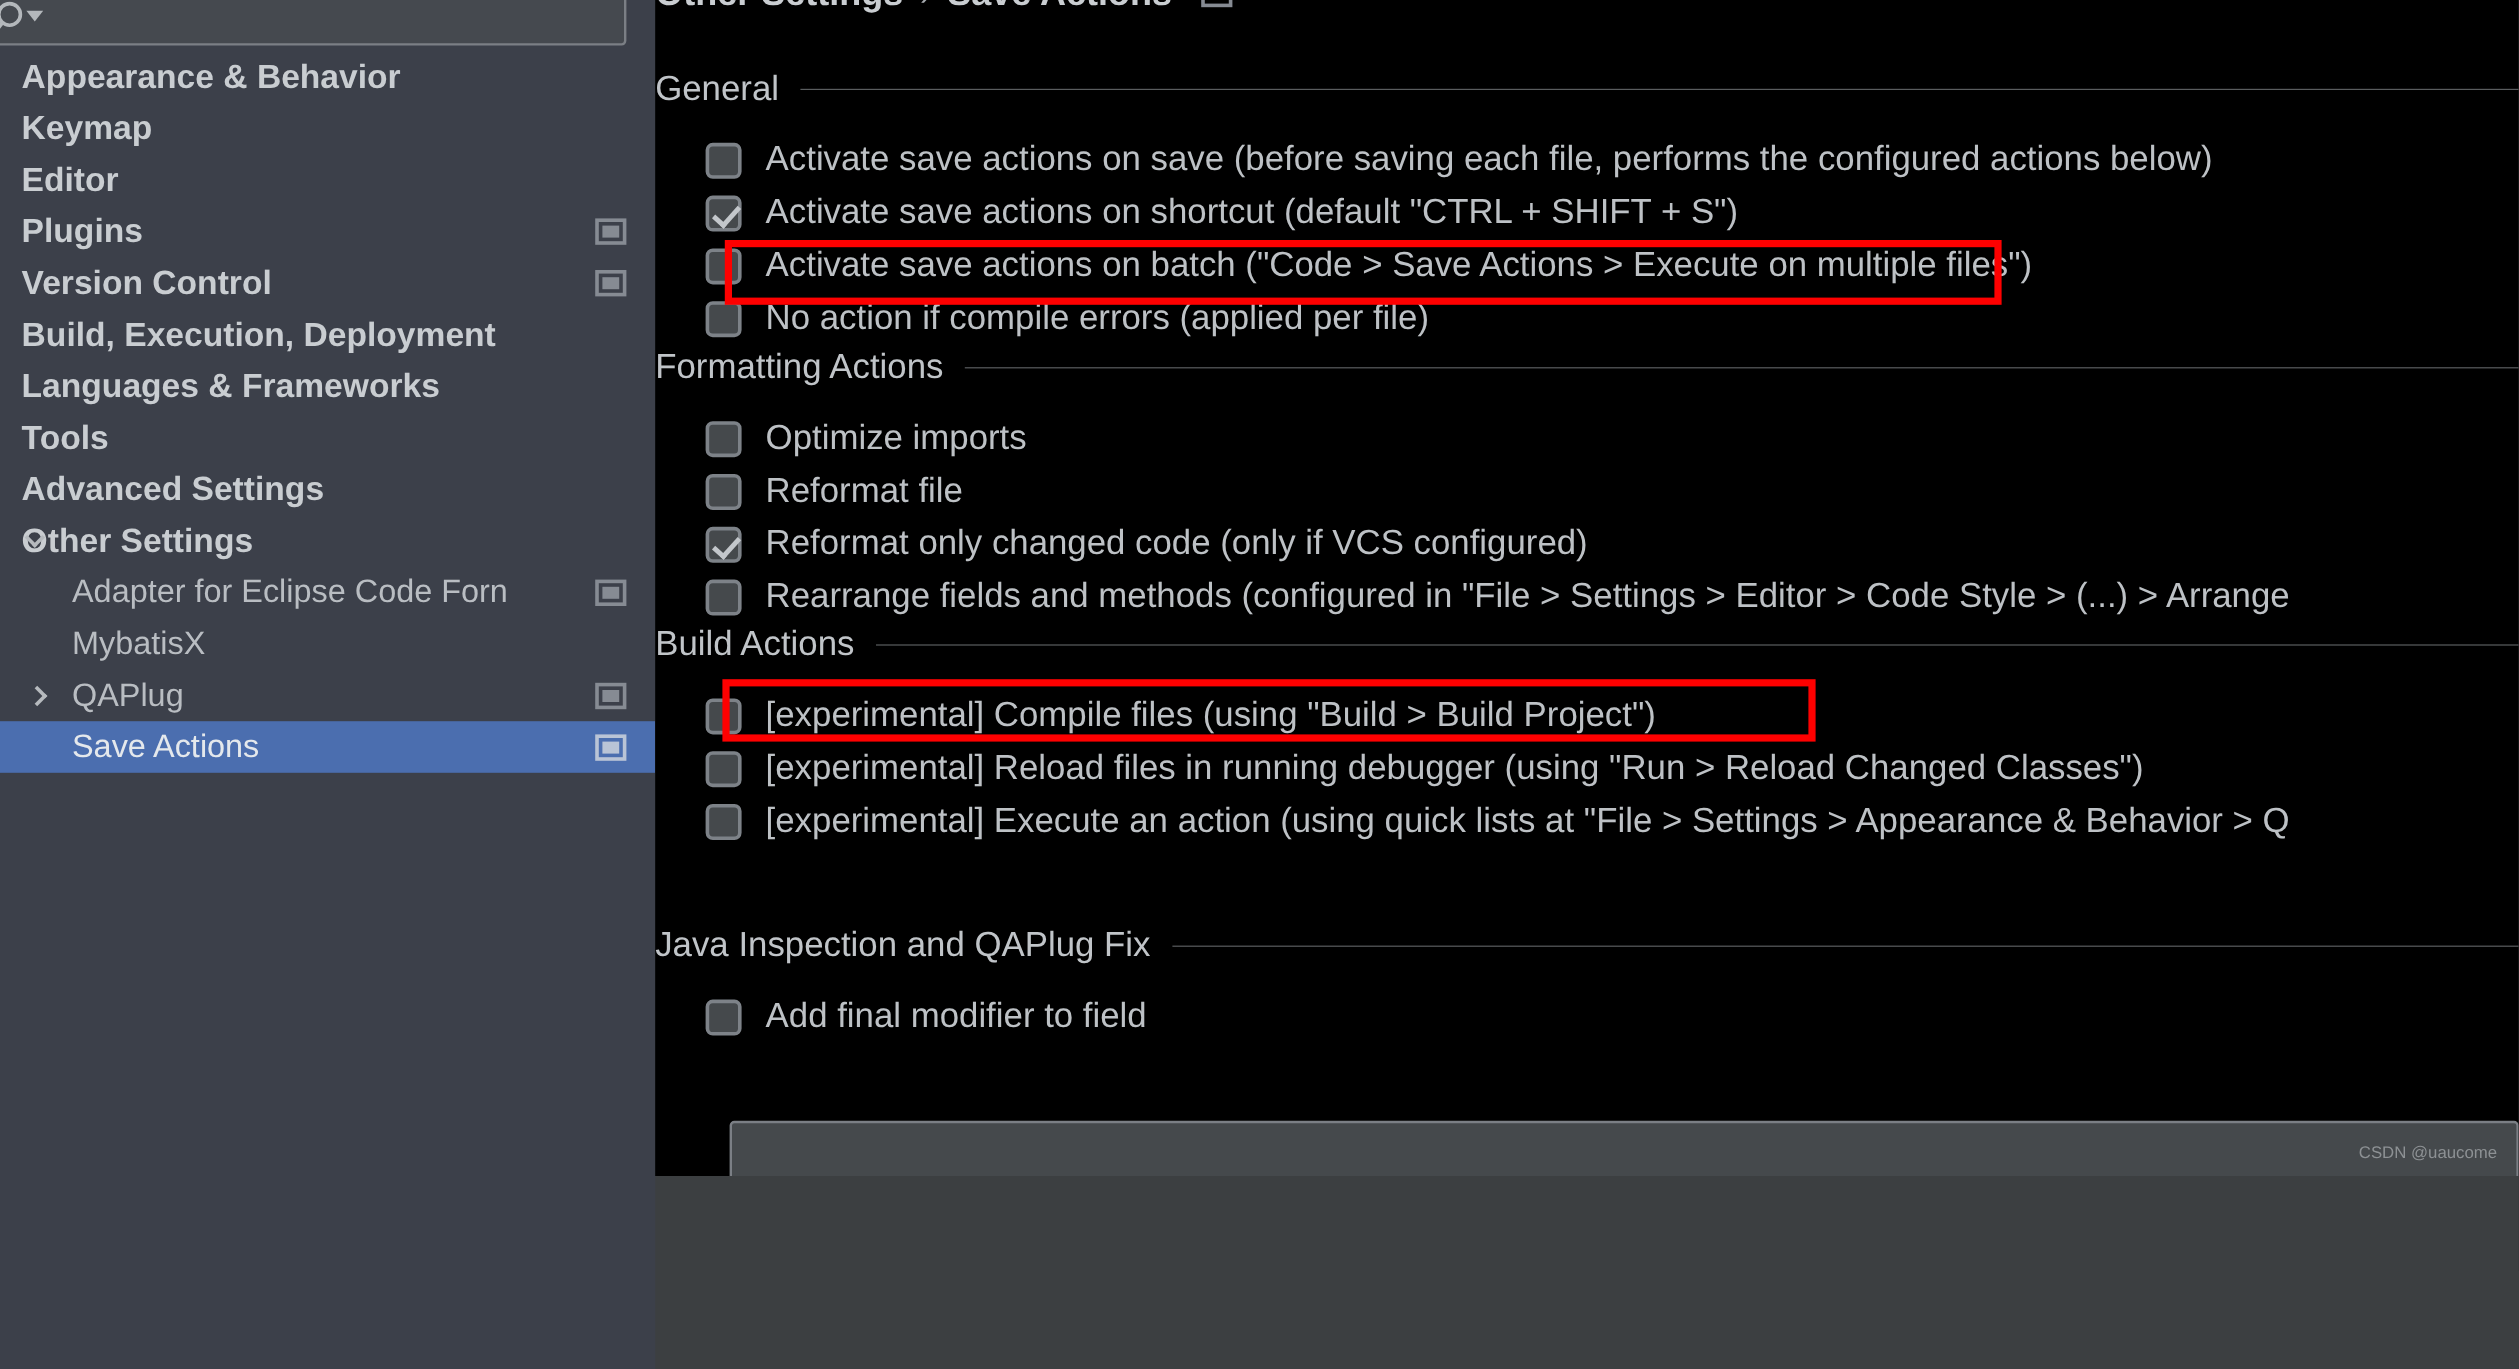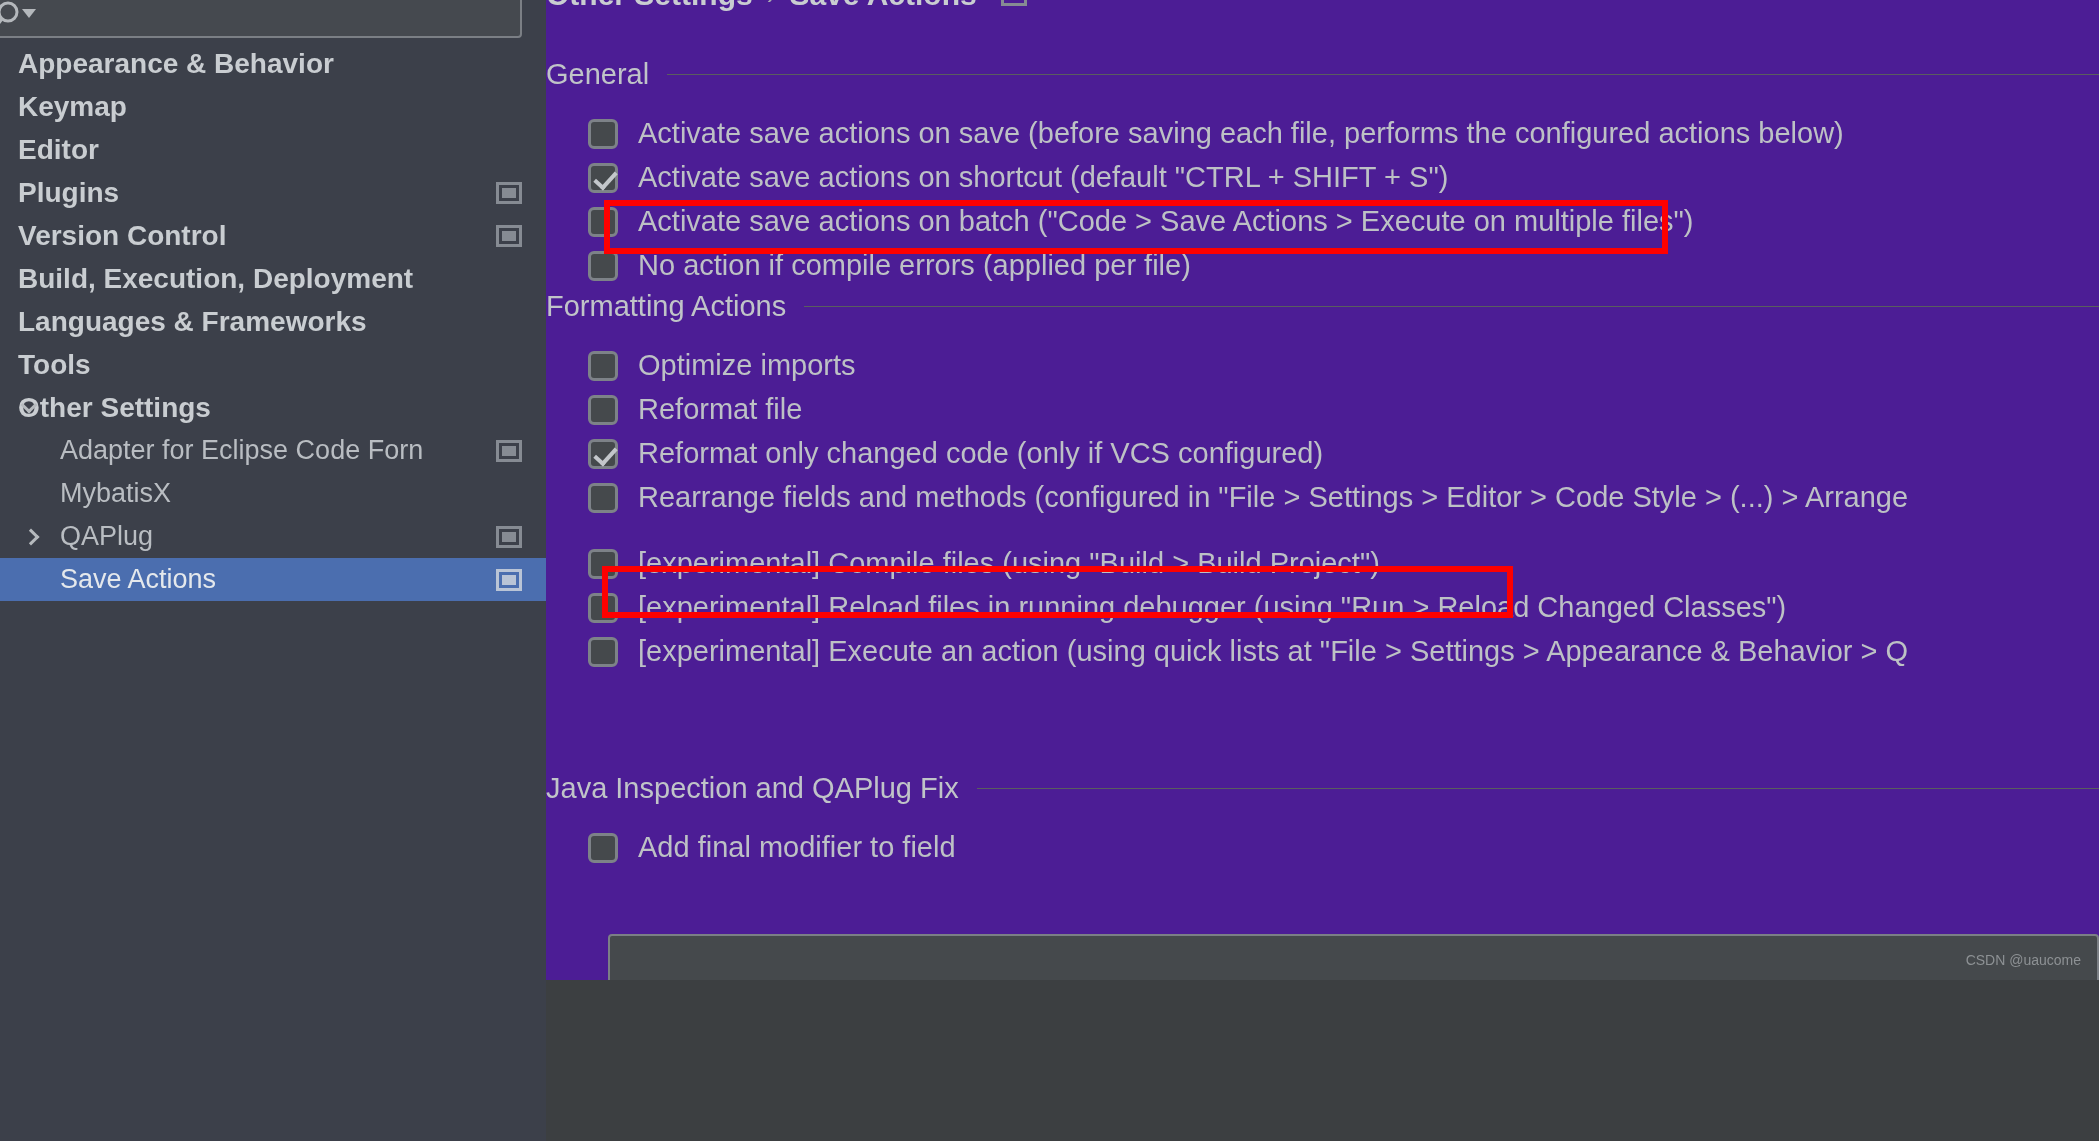--- a/index.html
+++ b/index.html
@@ -109,21 +109,21 @@
     background: #868b93;
   }
   .tree-item.selected .plugin-glyph { border-color: #b9c4d6; }
   .tree-item.selected .plugin-glyph::after { background: #b9c4d6; }
 
   
   .main {
     position: relative;
     flex: 1 1 auto;
     height: 980px;
-    background: #4c1d95;
+    background: #000000;
     overflow: hidden;
   }
   .breadcrumb {
     position: absolute;
     left: 0; top: -22px;
     display: flex;
     align-items: center;
     gap: 14px;
     font-size: 30px;
     font-weight: bold;
@@ -257,20 +257,23 @@
         <div class="tree-item level0">
           <span class="label">Build, Execution, Deployment</span>
         </div>
         <div class="tree-item level0">
           <span class="label">Languages &amp; Frameworks</span>
         </div>
         <div class="tree-item level0">
           <span class="label">Tools</span>
         </div>
         <div class="tree-item level0">
+          <span class="label">Advanced Settings</span>
+        </div>
+        <div class="tree-item level0">
           <span class="chevron">
             <i class="chev-down"></i>
           </span>
           <span class="label">Other Settings</span>
         </div>
         <div class="tree-item level1">
           <span class="label">Adapter for Eclipse Code Forn</span>
           <span class="plugin-glyph"></span>
         </div>
         <div class="tree-item level1">
@@ -342,20 +345,24 @@
               <span class="cb checked"></span>
               <span class="opt-label">Reformat only changed code (only if VCS configured)</span>
             </div>
             <div class="opt-row">
               <span class="cb"></span>
               <span class="opt-label">Rearrange fields and methods (configured in "File &gt; Settings &gt; Editor &gt; Code Style &gt; (...) &gt; Arrange</span>
             </div>
           </div>
         </div>
         <div class="section" style="top: 521px;">
+          <div class="section-header">
+            <span class="sh-text">Build Actions</span>
+            <span class="sh-line"></span>
+          </div>
           <div style="margin-top: 28px;">
             <div class="opt-row">
               <span class="cb"></span>
               <span class="opt-label">[experimental] Compile files (using "Build &gt; Build Project")</span>
             </div>
             <div class="opt-row">
               <span class="cb"></span>
               <span class="opt-label">[experimental] Reload files in running debugger (using "Run &gt; Reload Changed Classes")</span>
             </div>
             <div class="opt-row">

